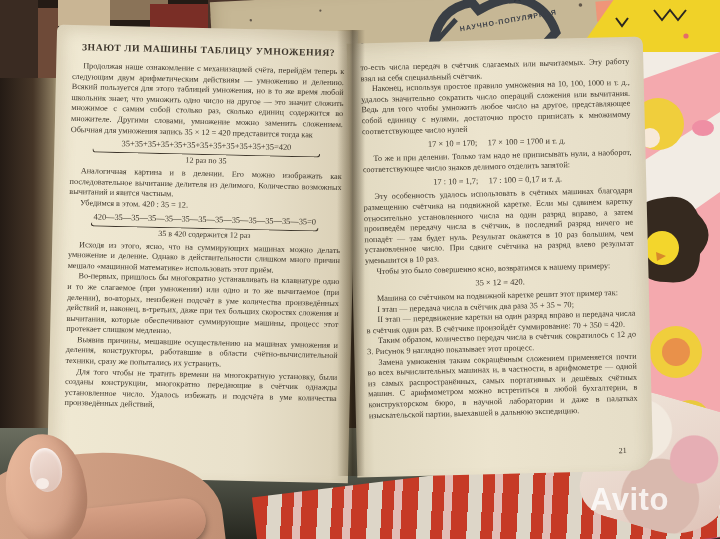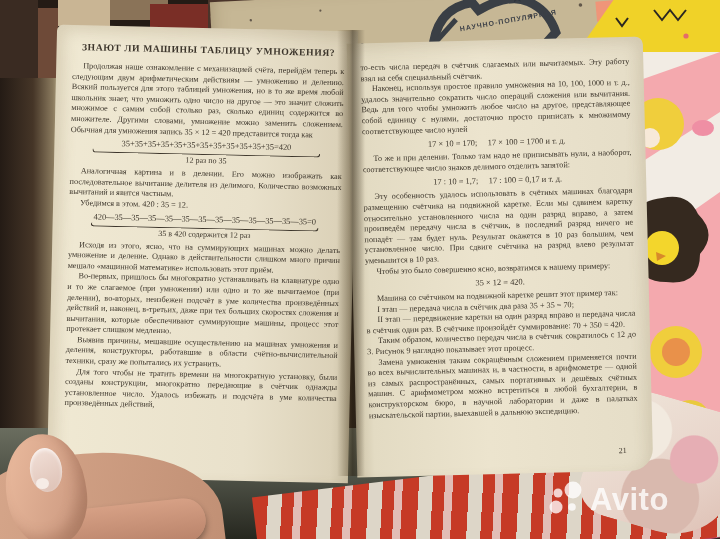--- a/index.html
+++ b/index.html
@@ -57,21 +57,21 @@
   .pn-right{right:26px;bottom:16px;}
 
   
   .hand-palm{left:-28px;top:452px;width:250px;height:130px;background:linear-gradient(110deg,#d8a88c,#c08f74);border-radius:38% 58% 22% 22%;transform:rotate(-7deg);}
   .finger{left:56px;top:504px;width:150px;height:44px;background:linear-gradient(180deg,#d6a085,#b9836a);border-radius:22px;transform:rotate(-6deg);box-shadow:0 4px 6px rgba(0,0,0,.35);}
   .thumb{left:6px;top:434px;width:80px;height:112px;background:linear-gradient(115deg,#ecbc9f,#d2a086 70%,#bd8e74);border-radius:52% 48% 46% 46%;transform:rotate(-10deg);box-shadow:inset -8px -10px 14px rgba(120,70,50,.32);}
   .nail{left:30px;top:448px;width:32px;height:44px;background:linear-gradient(160deg,#f2e0d8,#ddc1b5);border-radius:50%;transform:rotate(-8deg);box-shadow:inset 0 2px 4px rgba(255,255,255,.7);}
   .nail-shine{left:36px;top:478px;width:13px;height:11px;background:#f6ece6;border-radius:50%;}
 
   
-  .wm{left:546px;top:480px;width:170px;height:46px;}
+  .wm{left:546px;top:480px;width:170px;height:46px;text-align:right;}
   .wm-text{left:44px;top:2px;font-family:"Liberation Sans","DejaVu Sans",sans-serif;font-weight:bold;font-size:31px;color:rgba(255,255,255,.78);letter-spacing:.5px;}
 </style>
 </head>
 <body>
 
 <div class="scene">
 
   <div class="shelf">
     <div class="b1"></div>
     <div class="b2"></div>

